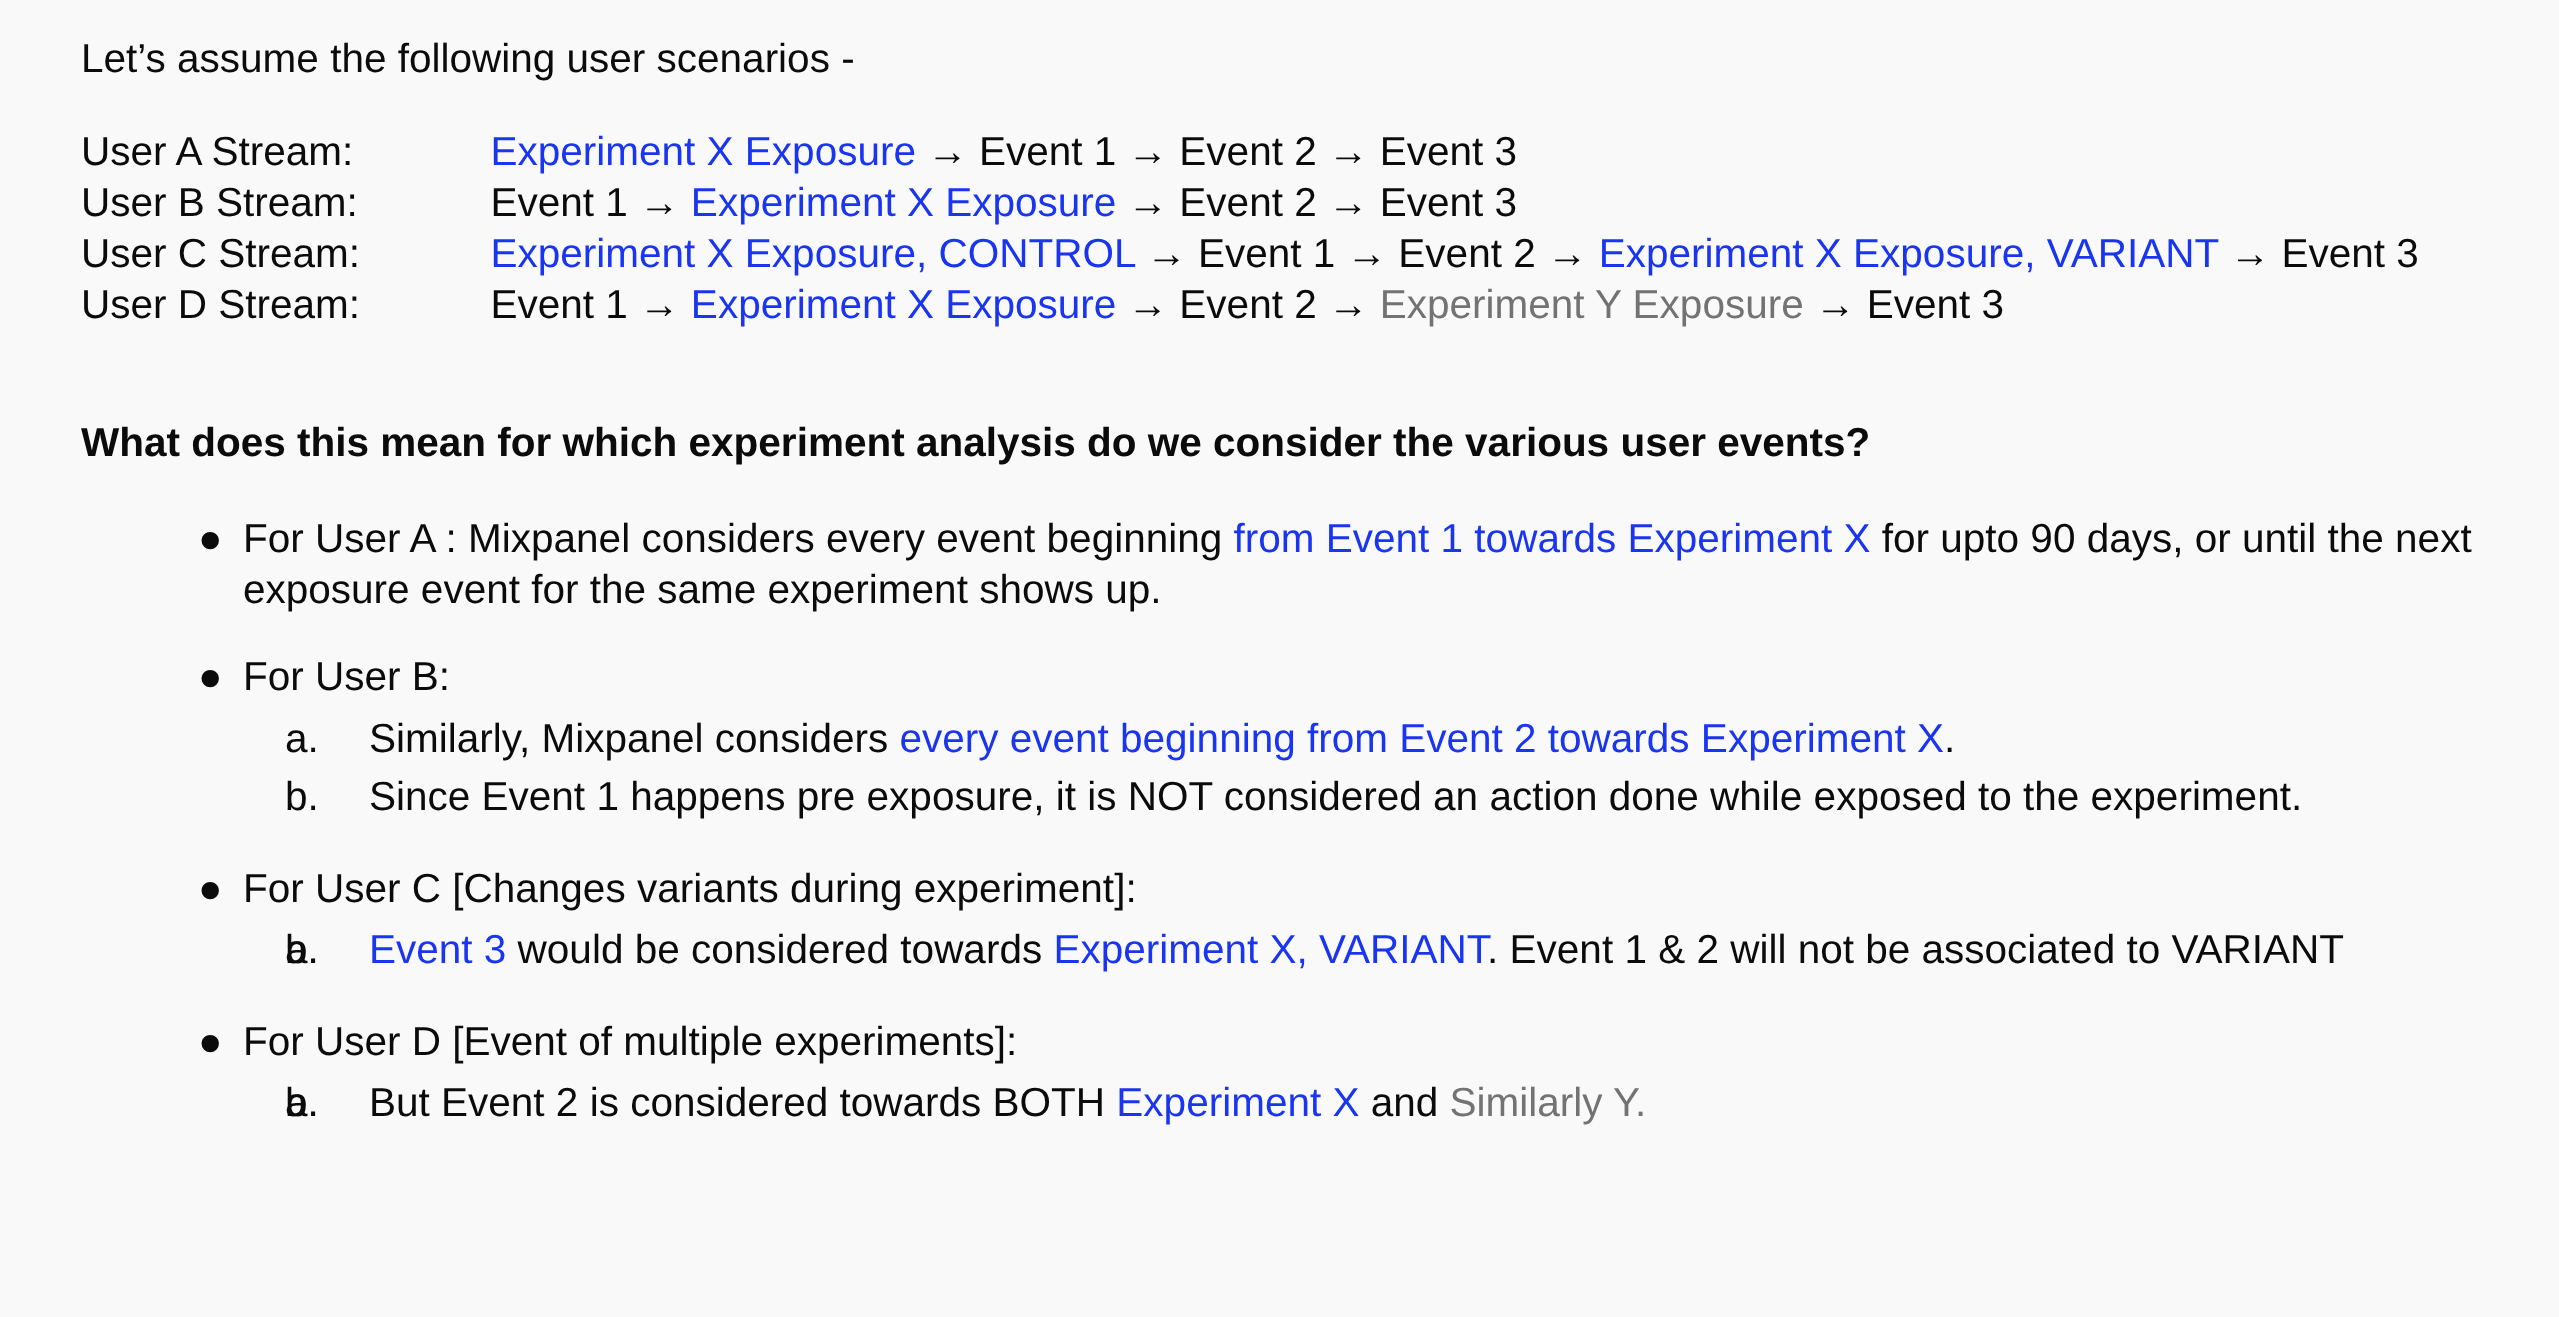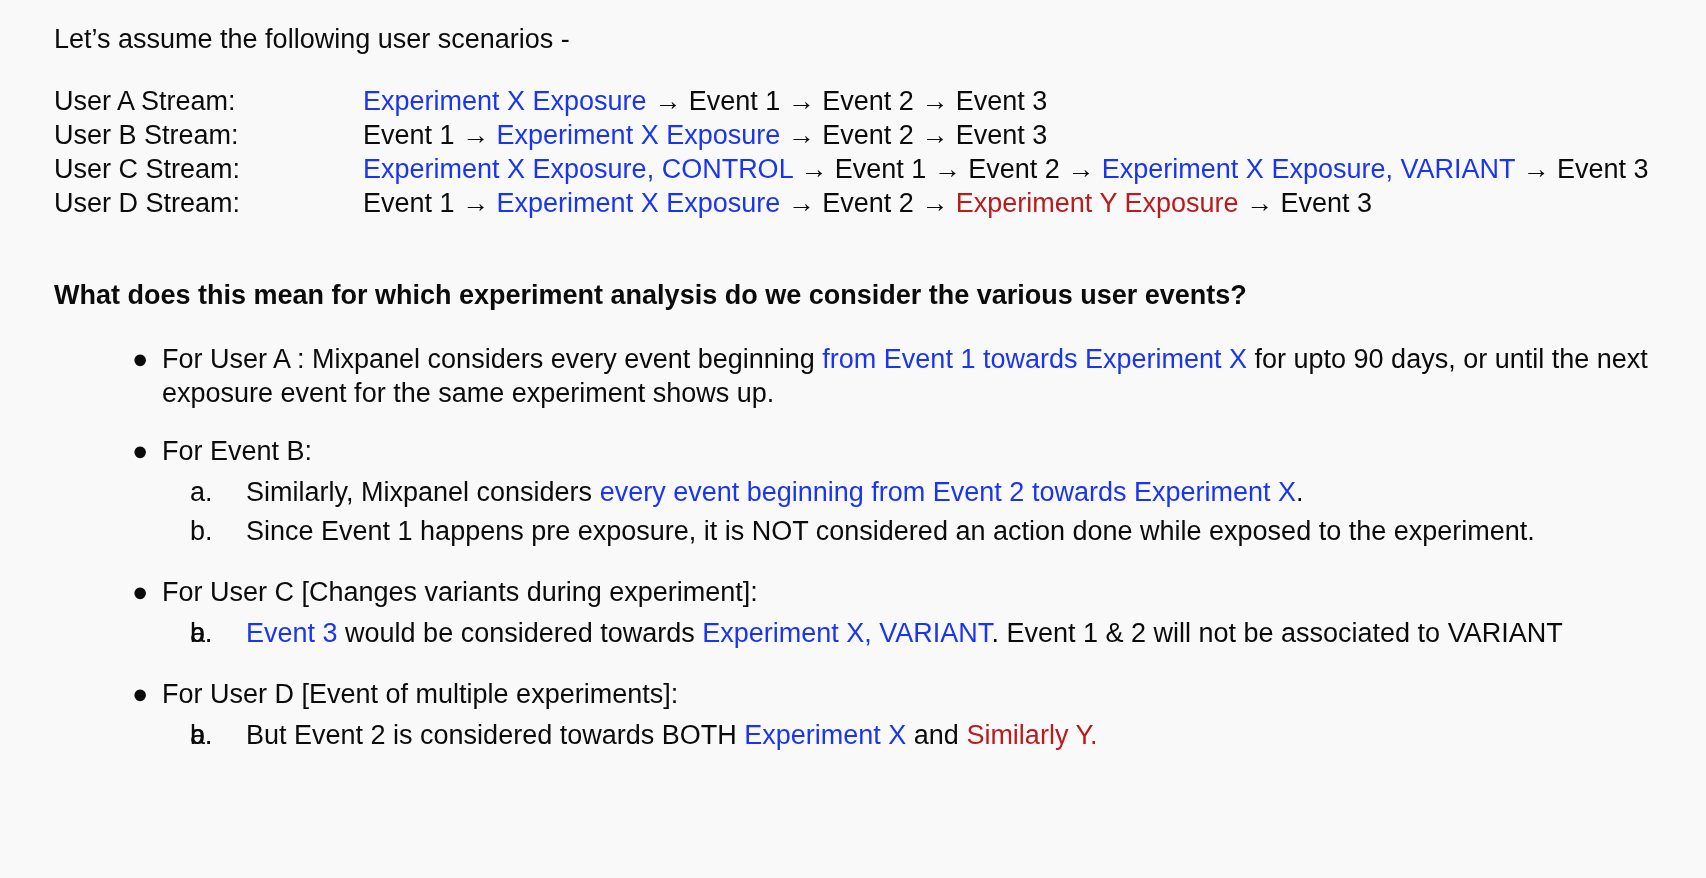--- a/index.html
+++ b/index.html
@@ -29,32 +29,30 @@
   }
   .streams {
     margin: 0 0 0 0;
   }
   .stream-row {
     display: flex;
     align-items: flex-start;
     font-size: 27px;
     line-height: 34px;
     white-space: pre;
-    gap: 24px;
   }
   .stream-label {
     width: 273px;
     flex: 0 0 273px;
   }
   .stream-flow {
     flex: 1 1 auto;
-    margin-left: 12px;
   }
   .blue { color: #1a35f0; }
-  .magenta { color: #b91c1c; }
+  .magenta { color: #737373; }
   .arrow { color: #0b0b0b; }
   .question {
     font-size: 27px;
     line-height: 34px;
     font-weight: bold;
     margin: 58px 0 12px 0;
     white-space: pre;
   }
   .bullets {
     margin: 30px 0 0 0;
@@ -112,21 +110,21 @@
 
   <p class="question">What does this mean for which experiment analysis do we consider the various user events?</p>
 
   <ul class="bullets">
       <li class="bullet-item">
         <span class="bullet-dot">●</span>
         <span class="bullet-text"><span class="arrow">For User A : Mixpanel considers every event beginning </span><span class="blue">from Event 1 towards Experiment X</span><span class="arrow"> for upto 90 days, or until the next exposure event for the same experiment shows up.</span></span>
       </li>
       <li class="bullet-item">
         <span class="bullet-dot">●</span>
-        <span class="bullet-text"><span class="arrow">For Event B:</span></span>
+        <span class="bullet-text"><span class="arrow">For User B:</span></span>
         <ul class="sub-list">
           <li class="sub-item"><span class="sub-marker">a.</span><span><span class="arrow">Similarly, Mixpanel considers </span><span class="blue">every event beginning from Event 2 towards Experiment X</span><span class="arrow">.</span></span></li>
           <li class="sub-item"><span class="sub-marker">b.</span><span><span class="arrow">Since Event 1 happens pre exposure, it is NOT considered an action done while exposed to the experiment.</span></span></li>
         </ul>
       </li>
       <li class="bullet-item">
         <span class="bullet-dot">●</span>
         <span class="bullet-text"><span class="arrow">For User C [Changes variants during experiment]:</span></span>
         <ul class="sub-list">
           <li class="sub-item"><span class="sub-marker">a.</span></li>

